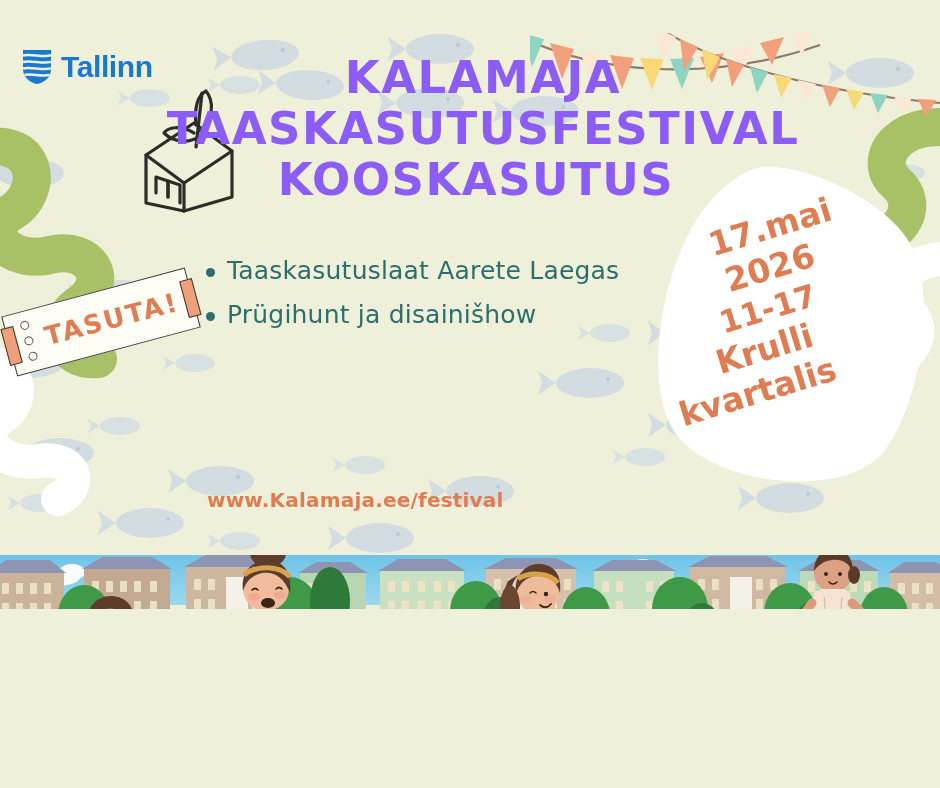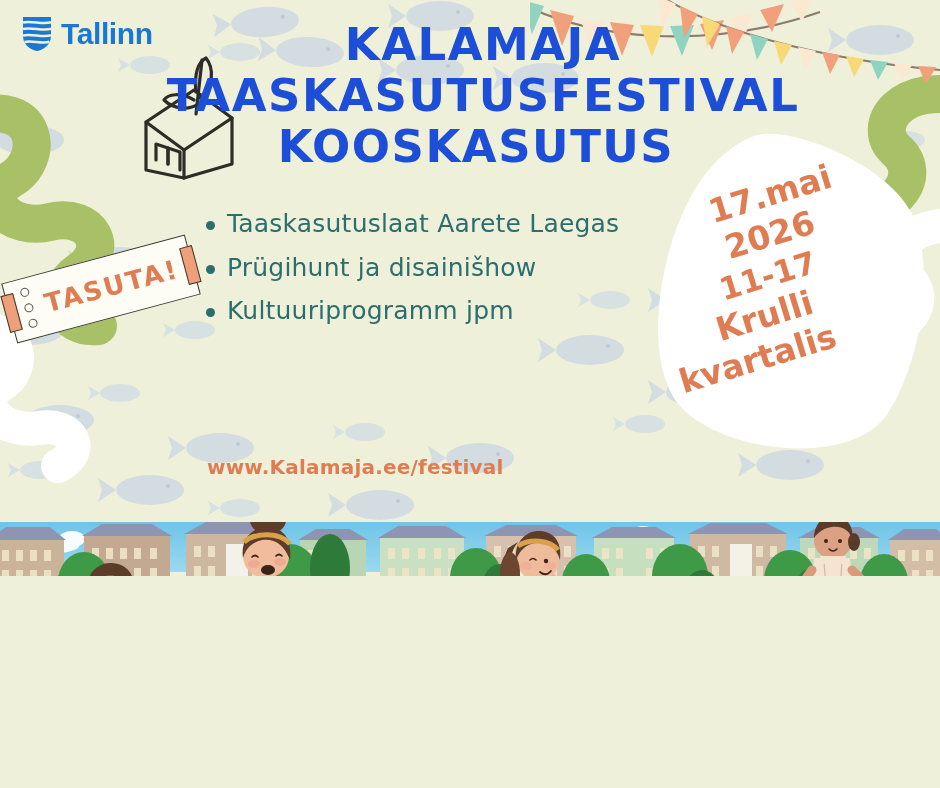--- a/index.html
+++ b/index.html
@@ -4,20 +4,21 @@
 <style>
   html,body{margin:0;padding:0;}
   body{
     width:940px;height:788px;overflow:hidden;
     font-family:"DejaVu Sans", sans-serif;
     background:#eff0d9;
   }
   #poster{
     position:relative;width:940px;height:576px;overflow:hidden;
     background:#eff0d9;
+    margin-top:33px;
   }
 
   
   .layer{position:absolute;inset:0;pointer-events:none;}
   .fishlayer{position:absolute;inset:0;}
 
   
   .bunting{position:absolute;top:-6px;right:-10px;width:420px;height:140px;}
 
   
@@ -28,30 +29,30 @@
     font-size:30px;font-weight:700;color:#1878d2;letter-spacing:-.4px;line-height:1;
   }
 
   
   .house-icon{position:absolute;left:136px;top:52px;width:126px;height:128px;}
 
   
   .titles{position:absolute;left:0;top:22px;width:940px;text-align:center;}
   .title-line{
     font-family:"DejaVu Sans", sans-serif;
-    color:#1d4ed8;font-weight:700;
+    color:#8b5cf6;font-weight:700;
     letter-spacing:1.5px;line-height:1.0;
     text-transform:uppercase;
   }
   .t1{font-size:45px;margin-left:26px;}
   .t2{font-size:45px;margin-left:26px;margin-top:6px;}
   .t3{font-size:45px;margin-left:12px;margin-top:6px;}
 
   
-  .bullets{position:absolute;left:206px;top:208px;width:470px;}
+  .bullets{position:absolute;left:206px;top:222px;width:470px;}
   .bullet{
     display:flex;align-items:flex-start;gap:12px;
     margin-bottom:12px;
   }
   .bullet .dot{
     width:9px;height:9px;border-radius:50%;background:#2c6e6e;
     margin-top:13px;flex:0 0 auto;
   }
   .bullet .txt{
     font-family:"DejaVu Sans", sans-serif;
@@ -243,24 +244,20 @@
 
   <div class="bullets">
     <div class="bullet">
       <span class="dot"></span>
       <span class="txt">Taaskasutuslaat Aarete Laegas</span>
     </div>
     <div class="bullet">
       <span class="dot"></span>
       <span class="txt">Prügihunt ja disainišhow</span>
     </div>
-    <div class="bullet">
-      <span class="dot"></span>
-      <span class="txt">Kultuuriprogramm jpm</span>
-    </div>
   </div>
 
   <a class="url" href="#" style="text-decoration:none;">www.Kalamaja.ee/festival</a>
 
   <div class="ticket">
     <div class="ticket-body"></div>
     <div class="ticket-tab l"></div>
     <div class="ticket-tab r"></div>
     <div class="ticket-holes">
       <div class="hole"></div>

